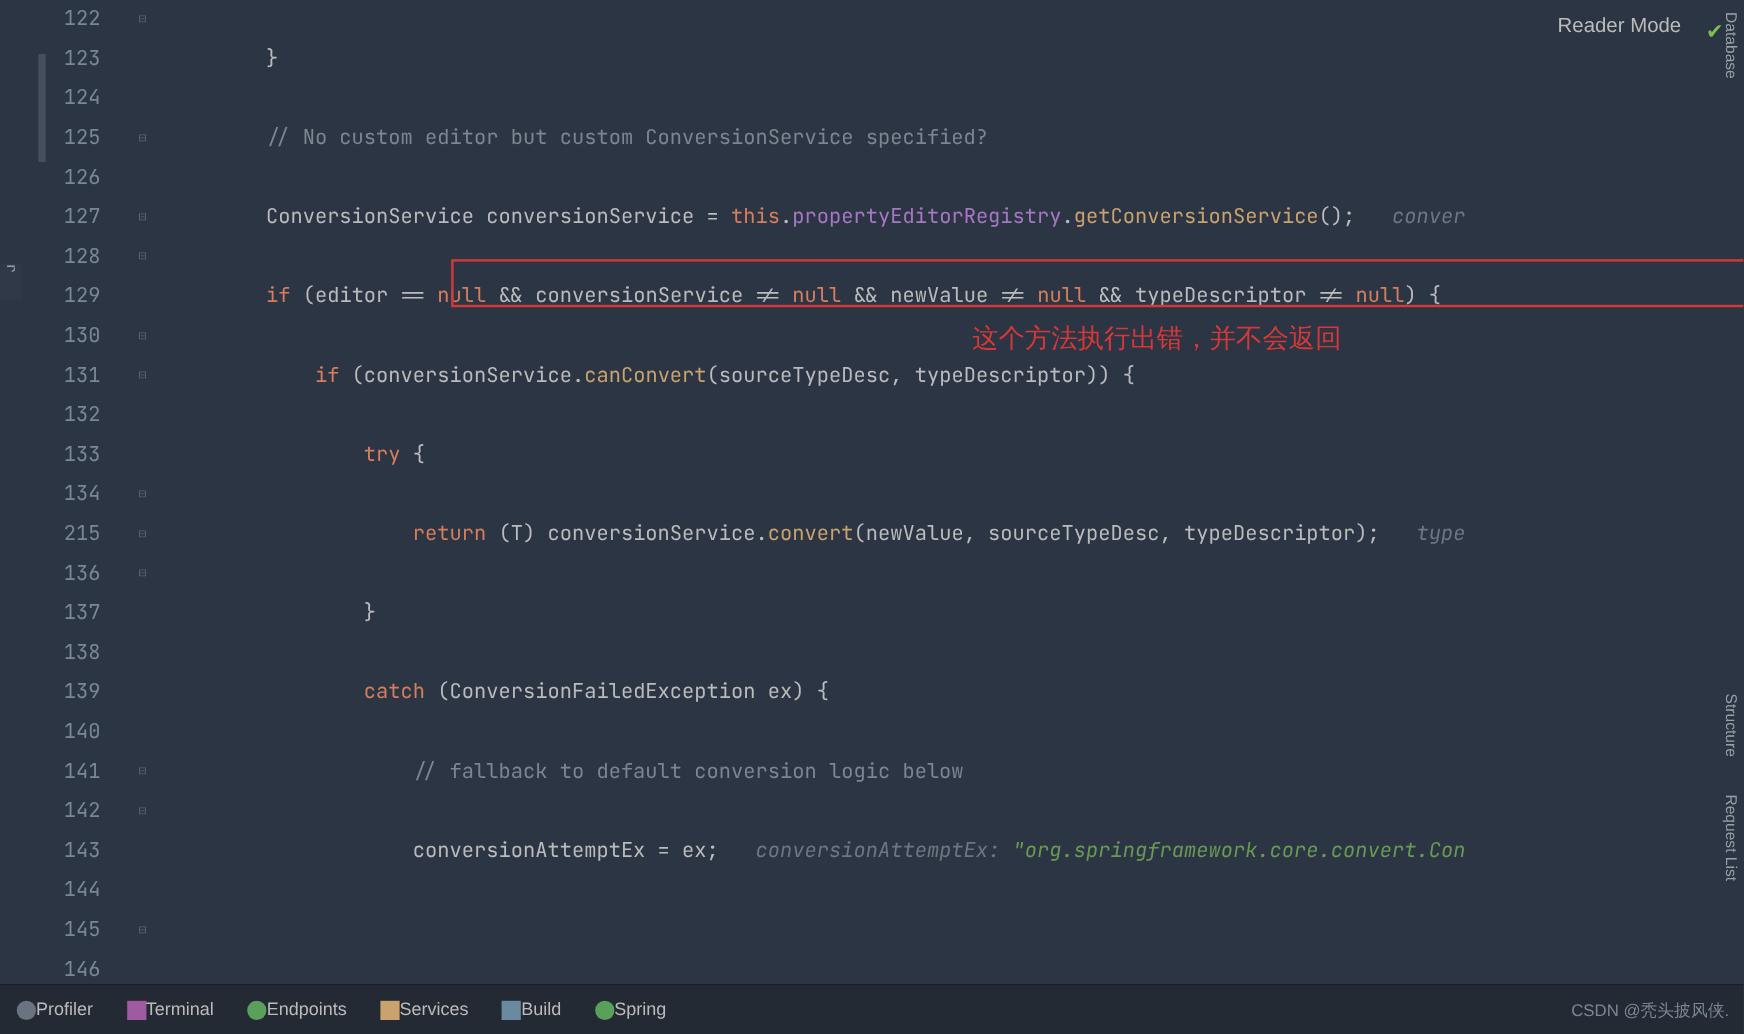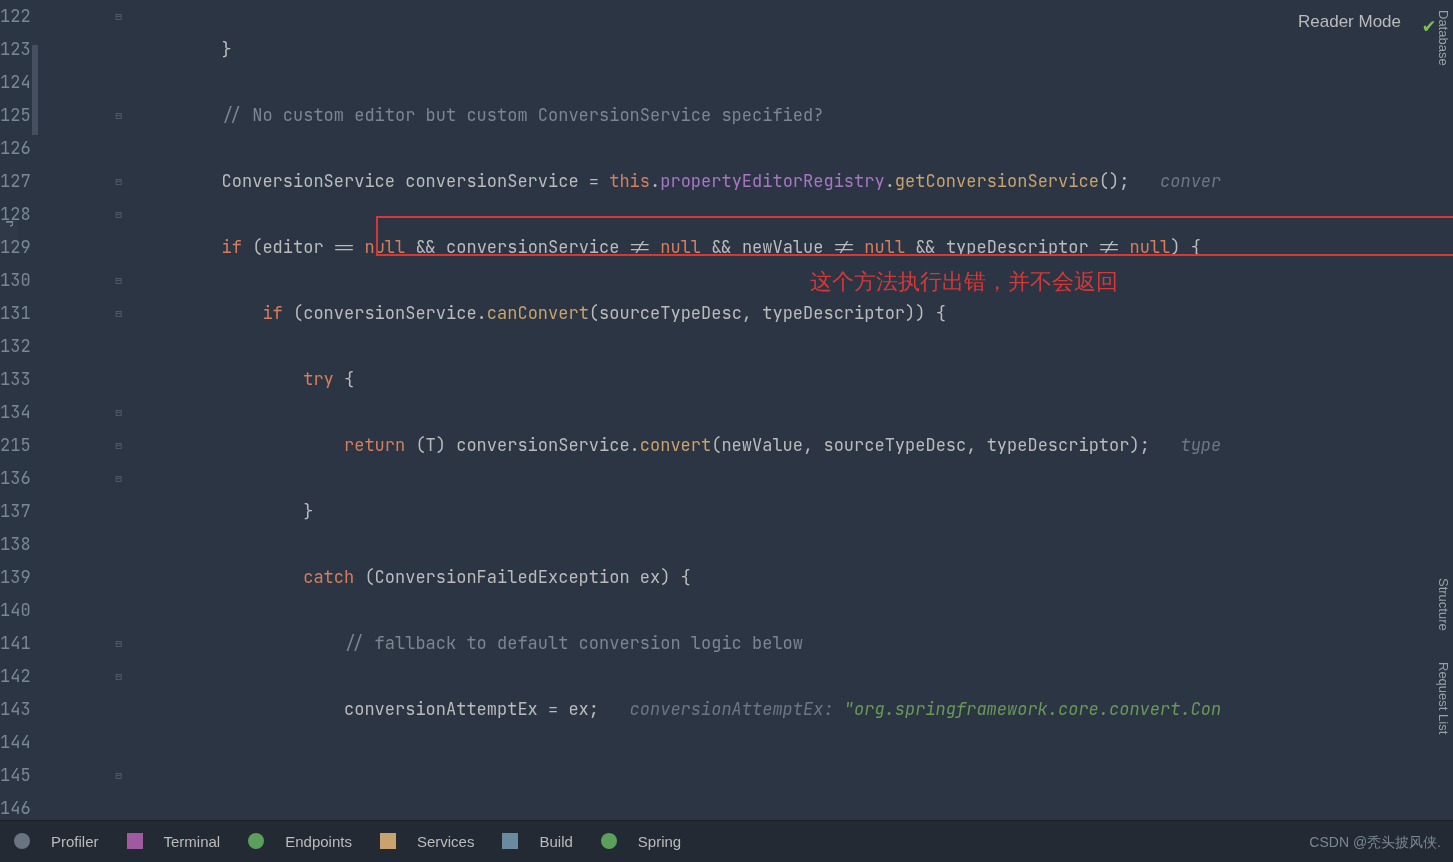--- a/index.html
+++ b/index.html
@@ -21,21 +21,21 @@
 .gutter {
   width: 140px;
   padding-right: 10px;
   text-align: right;
   color: #7a8794;
   font-size: 17px;
   line-height: 33px;
   user-select: none;
   flex-shrink: 0;
 }
-.ln { height: 33px; display: flex; justify-content: flex-start; align-items: center; padding-right: 38px; position: relative; }
+.ln { height: 33px; display: flex; justify-content: center; align-items: center; padding-right: 38px; position: relative; padding-left: 45px; }
 .ln .fold { position: absolute; right: 8px; color: #5a6470; font-size: 11px; }
 .code {
   flex: 1;
   font-size: 17px;
   line-height: 33px;
   white-space: pre;
   overflow: hidden;
   position: relative;
 }
 .line { height: 33px; padding-left: 0; }
@@ -114,21 +114,21 @@
   background: rgba(35,42,52,0.95);
   display: flex;
   align-items: center;
   padding: 0 14px;
   gap: 28px;
   font-family: sans-serif;
   font-size: 15px;
   color: #bbbbbb;
   border-top: 1px solid #1a1f28;
 }
-.bottom-bar .item { display: flex; gap: 21px; cursor: pointer; }
+.bottom-bar .item { display: flex; align-items: center; gap: 0; cursor: pointer; }
 .icon-sq { width: 16px; height: 16px; display: inline-block; }
 .watermark {
   position: absolute;
   right: 12px;
   bottom: 10px;
   color: #7a8794;
   font-size: 14px;
   font-family: sans-serif;
 }
 .left-bar {

